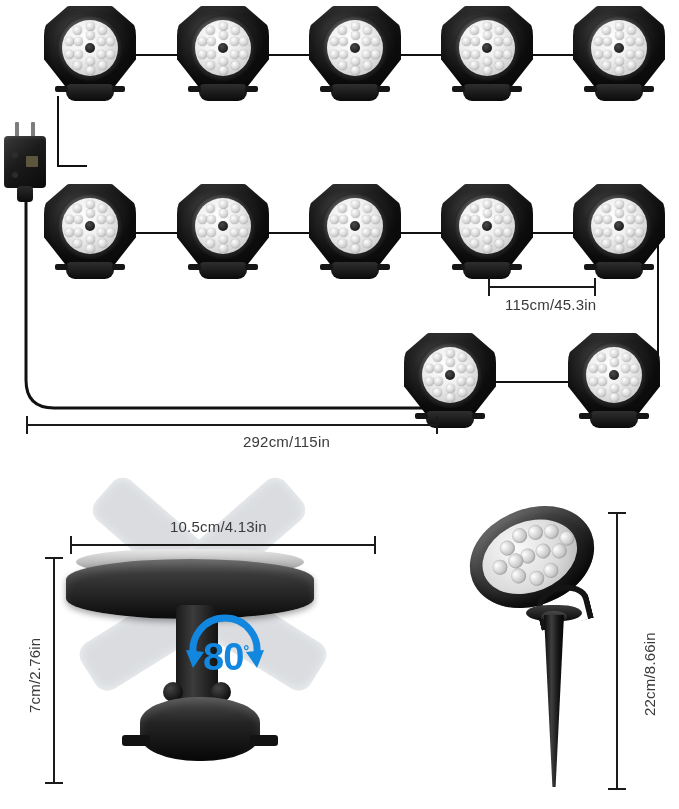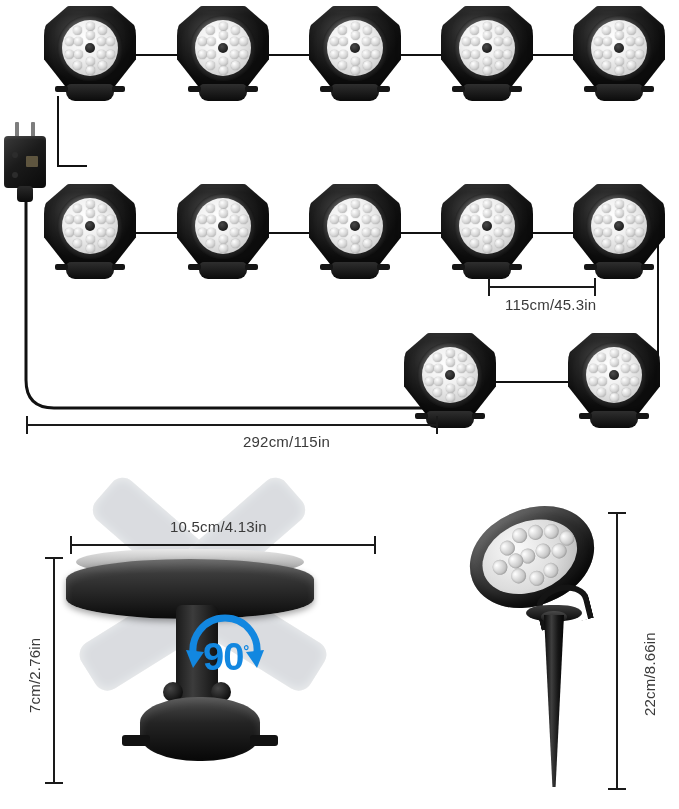--- a/index.html
+++ b/index.html
@@ -537,21 +537,21 @@
     <div class="base-tab" style="left:122px;top:238px;width:28px;"></div>
     <div class="base-tab" style="left:250px;top:238px;width:28px;"></div>
   </div>
 
   <svg class="arc-svg" width="86" height="82" viewBox="0 0 86 82">
     <path d="M12 62 A32 32 0 1 1 74 62" fill="none" stroke="#1287e0" stroke-width="7" stroke-linecap="round"></path>
     <polygon points="4,54 22,56 11,72" fill="#1287e0"></polygon>
     <polygon points="82,54 64,56 75,72" fill="#1287e0"></polygon>
   </svg>
   <div class="deg">
-    <span>90</span><sup>°</sup>
+    <span>80</span><sup>°</sup>
   </div>
 
   <div class="dim" style="left:70px;top:536px;width:306px;height:18px;">
     <div class="line" style="left:0;top:8px;width:306px;height:2px;"></div>
     <div class="tick" style="left:0;top:0;width:2px;height:18px;"></div>
     <div class="tick" style="left:304px;top:0;width:2px;height:18px;"></div>
   </div>
   <div class="dim-label" style="left:170px;top:518px;">10.5cm/4.13in</div>
 
   <div class="dim" style="left:45px;top:557px;width:18px;height:227px;">

